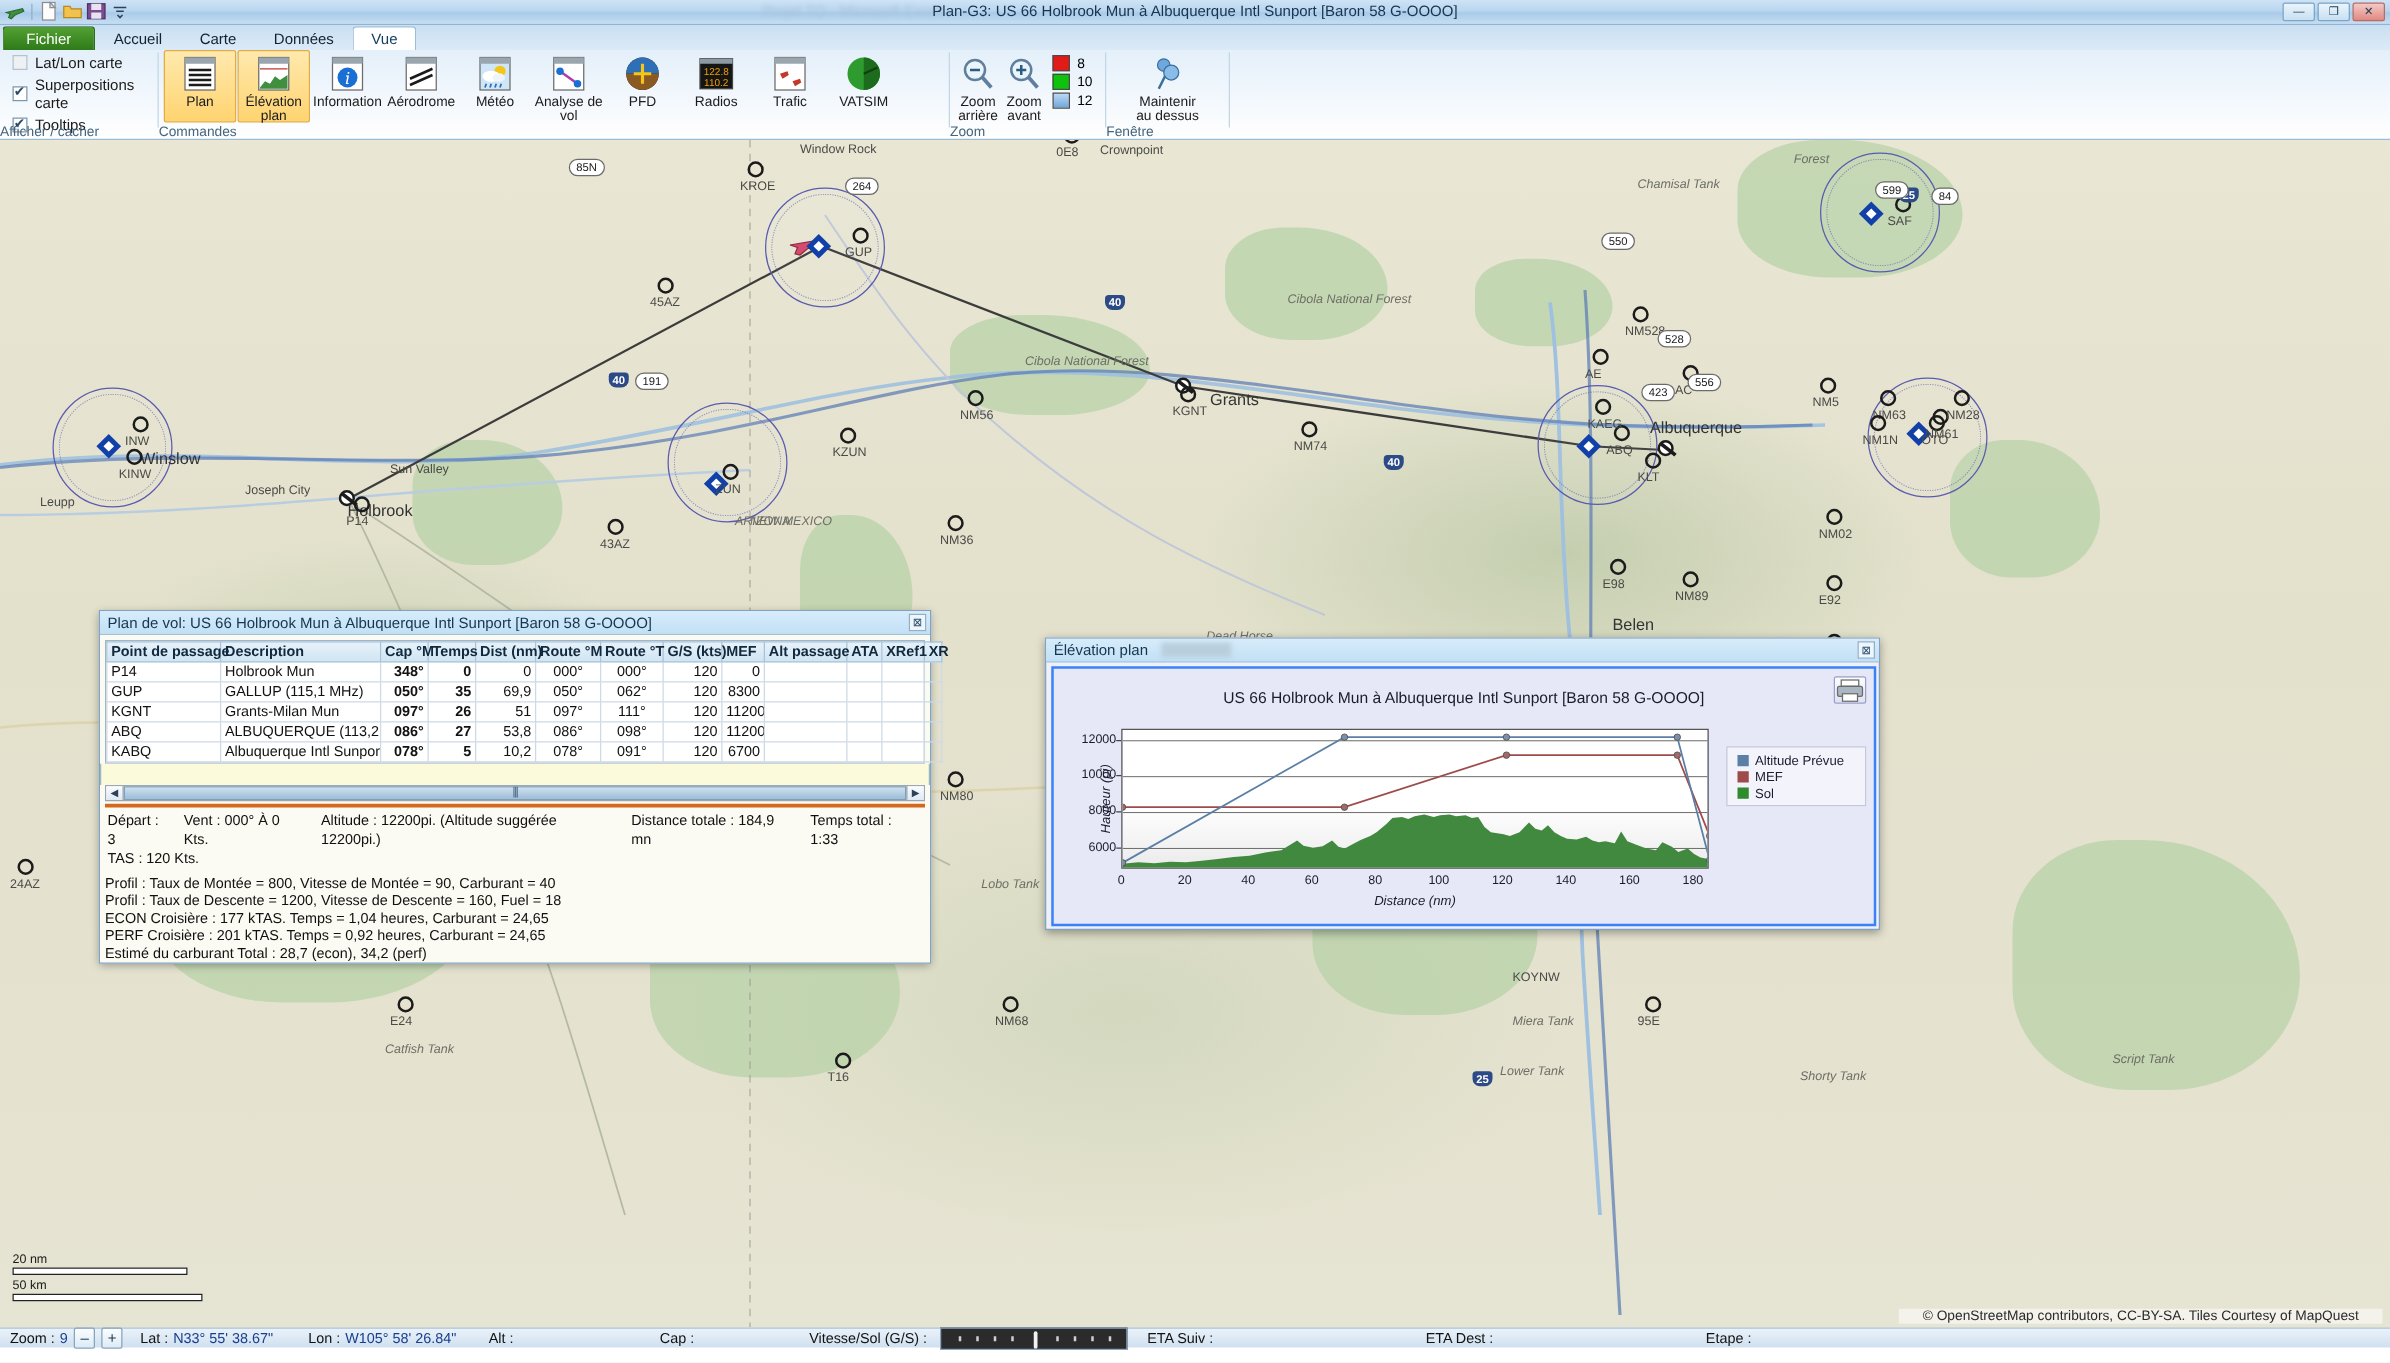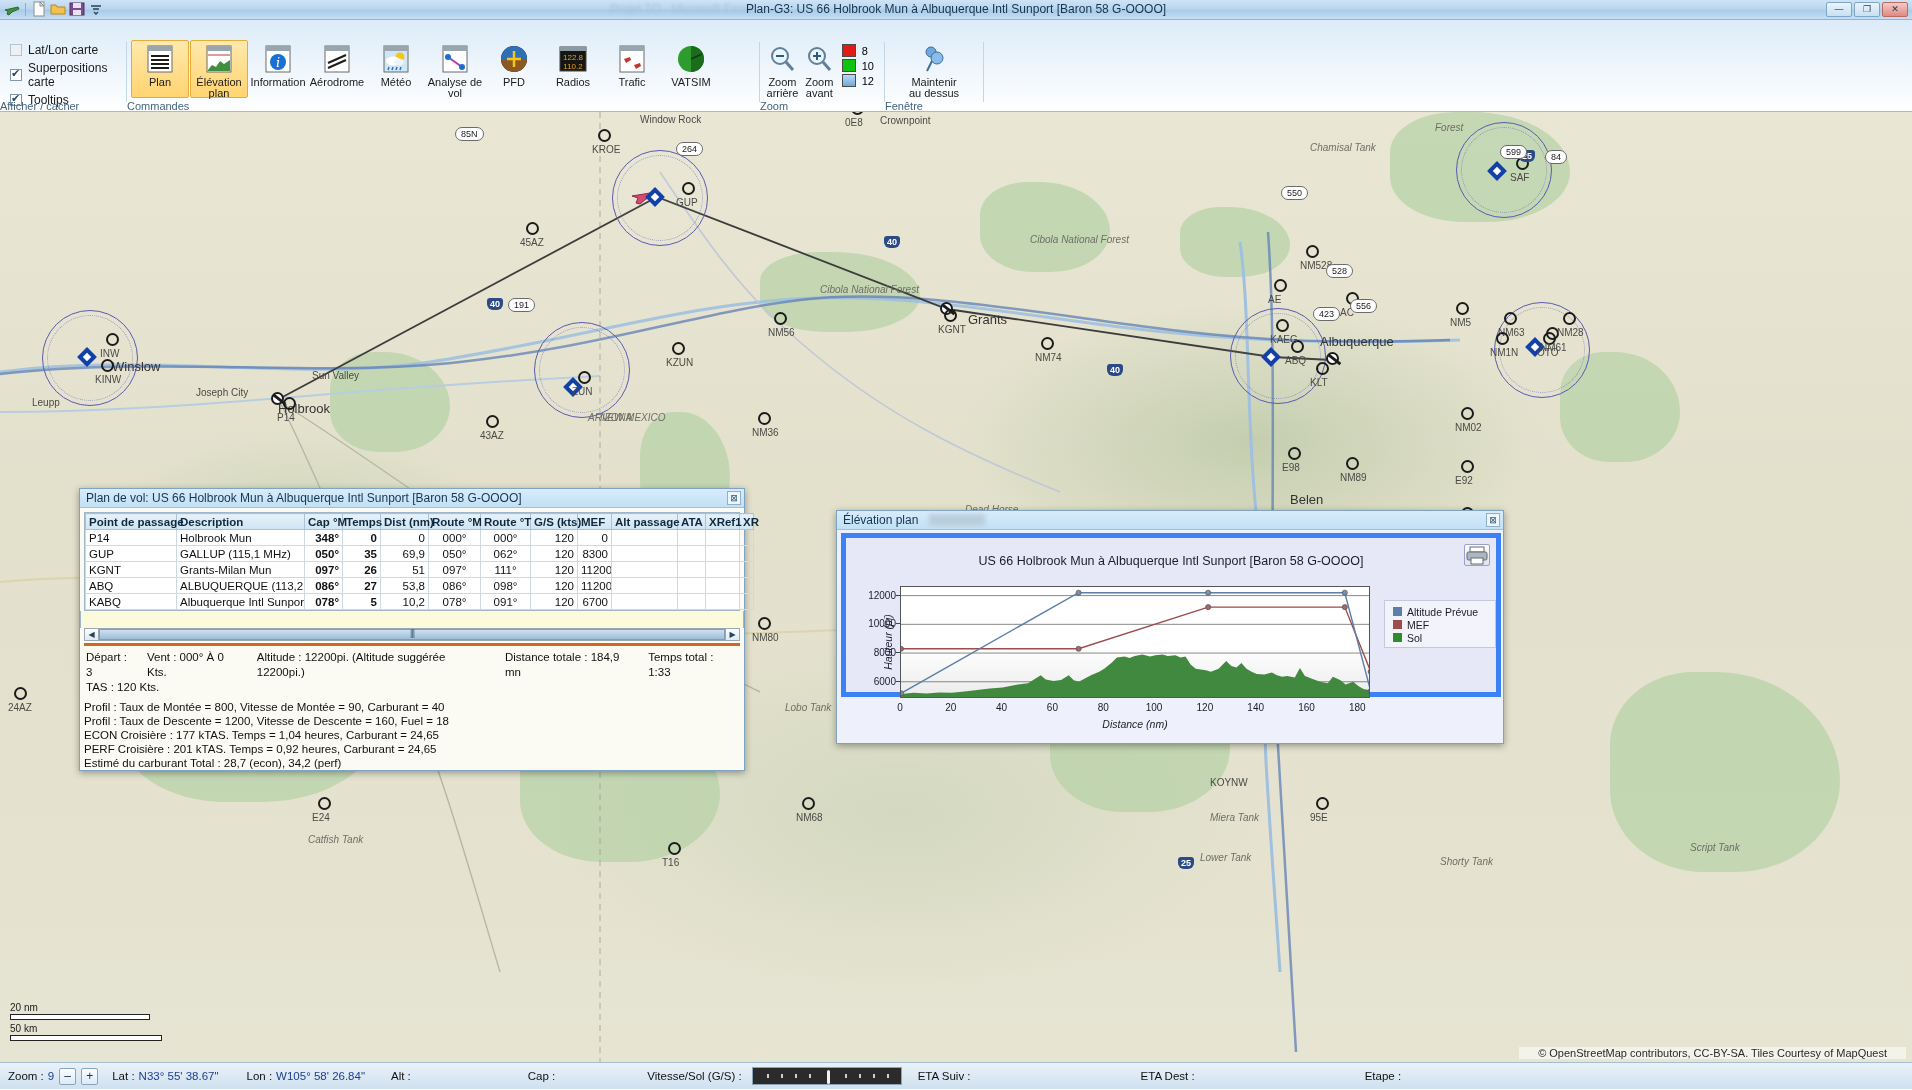--- a/index.html
+++ b/index.html
@@ -207,22 +207,22 @@
     font-size: 9px; color:#3d5d78; letter-spacing:-1px;
   }
   .fp-divider { height: 3px; background: #d4691e; margin: 2px 4px 0 4px; }
   .fp-summary { padding: 4px 6px 0 6px; font-size: 11.5px; color:#111; line-height: 15px; }
   .fp-sumrow1 { display:flex; gap: 11px; }
   .fp-profile { padding: 5px 4px 0 4px; font-size: 11.5px; color: #111; line-height: 14px; }
 
   
   #elev-panel { left: 836px; top: 510px; width: 668px; height: 234px; background:#eef0fb; }
   .elev-body {
-    position: absolute; left: 4px; top: 22px; width: 660px; height: 164px;
-    background: #e7e8f7; border: 5px solid #3b82f6;
+    position: absolute; left: 4px; top: 22px; width: 660px; height: 208px;
+    background: #e7e8f7; border: 2px solid #3b82f6;
   }
   .elev-print {
     position: absolute; right: 6px; top: 6px; width: 26px; height: 22px;
     background: linear-gradient(to bottom,#fdfdfd,#dfe3f0); border: 1px solid #9aa0cc; border-radius: 2px;
   }
   .elev-title {
     position: absolute; left: 0; top: 16px; width: 100%; text-align: center;
     font-size: 12.5px; color: #1b1b2e;
   }
   .chart-area { position: absolute; left: 54px; top: 48px; width: 470px; height: 112px; }
@@ -259,21 +259,21 @@
   
   .scalebar { position: absolute; left: 10px; bottom: 18px; font-size: 10px; color:#1b1b1b; }
   .scalebar .bar { height: 6px; border: 1px solid #222; background: #fff; margin: 1px 0 3px 0;}
   .attrib {
     position:absolute; right: 6px; bottom: 3px; font-size: 11px; color:#2a2a2a;
     background: rgba(255,255,255,.55); padding: 0 19px;
   }
 
   
   .statusbar {
-    position: absolute; left: 0; top: 1062px; width: 1912px; height: 27px;
+    position: absolute; left: 0; top: 1062px; width: 1912px; height: 16px;
     background: linear-gradient(to bottom,#eaf2fa,#cfe0ef);
     border-top: 1px solid #a4bed4; display: flex; align-items: center;
     font-size: 11.5px; color: #111;
   }
   .sb { margin-left: 8px; white-space: nowrap; }
   .sbval { color:#1a3f8f; }
   .sbbtn {
     width: 17px; height: 17px; border: 1px solid #8aa4bb; border-radius: 2px;
     background: linear-gradient(to bottom,#fbfdff,#dcebf7);
     text-align:center; line-height:15px; font-size: 12px; color:#16344c;
@@ -324,20 +324,27 @@
   <div class="titlebar-ghost">Projet TO - Microsoft Excel</div>
   <div class="titlebar-text">Plan-G3: US 66 Holbrook Mun à Albuquerque Intl Sunport [Baron 58 G-OOOO]</div>
   <div class="winbtns">
     <div class="winbtn">—</div>
     <div class="winbtn">❐</div>
     <div class="winbtn close">✕</div>
   </div>
 </div>
 
 <div class="ribbon">
+  <div class="tabstrip">
+    <div class="tab filetab">Fichier</div>
+    <div class="tab">Accueil</div>
+    <div class="tab">Carte</div>
+    <div class="tab">Données</div>
+    <div class="tab active">Vue</div>
+  </div>
 
   <div class="ribbon-body">
 
     <div class="rgroup" style="width:126px">
       <div class="rgroup-items">
         <div class="checkcol">
           <div class="checkrow">
             <span class="cbox disabled"></span>
             <span>Lat/Lon carte</span>
           </div>

